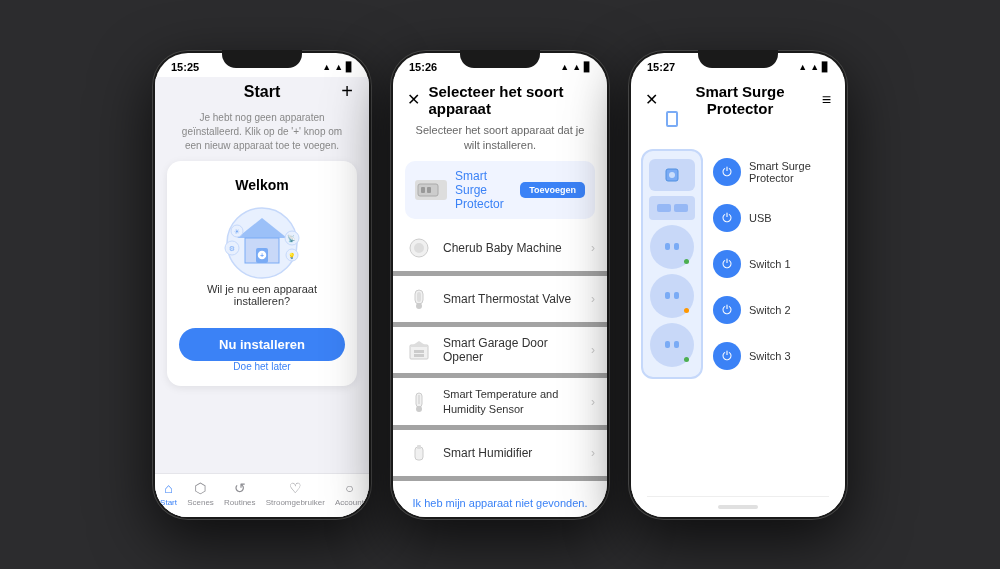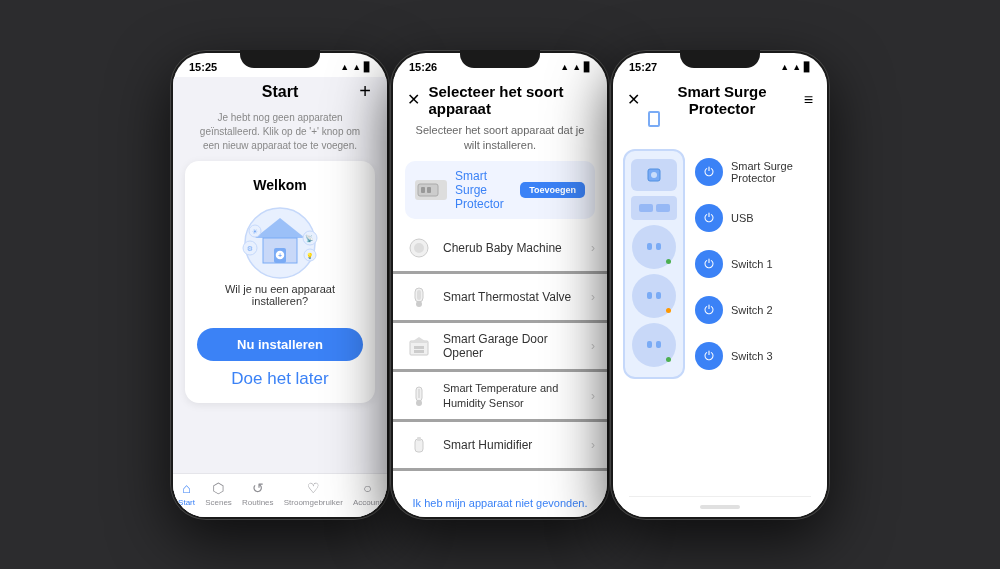--- a/index.html
+++ b/index.html
@@ -8,20 +8,21 @@
       display: flex;
       justify-content: center;
       align-items: center;
       width: 1000px;
       height: 569px;
       font-family: -apple-system, BlinkMacSystemFont, 'Segoe UI', sans-serif;
       overflow: hidden;
     }
     .phones-container {
       display: flex;
+      gap: 18px;
       align-items: center;
       padding: 20px;
     }
     .phone {
       width: 220px;
       height: 470px;
       background: #1a1a1a;
       border-radius: 36px;
       padding: 3px;
       box-shadow: 0 20px 60px rgba(0,0,0,0.7), inset 0 0 0 1px #444;
@@ -109,21 +110,21 @@
       background: #3b82f6;
       color: #fff;
       border: none;
       border-radius: 22px;
       padding: 9px 40px;
       font-size: 13px;
       font-weight: 600;
       width: 100%;
       cursor: pointer;
     }
-    .later-link { font-size: 17px; color: #3b82f6; margin-top: 8px; }
+    .later-link { font-size: 10px; color: #3b82f6; }
     .tab-bar {
       display: flex;
       justify-content: space-around;
       align-items: center;
       padding: 6px 0 10px;
       background: #fff;
       border-top: 1px solid #e5e5ea;
     }
     .tab-item {
       display: flex;
@@ -190,21 +191,21 @@
       font-size: 9px;
       padding: 3px 9px;
       border-radius: 5px;
       font-weight: 600;
     }
     .device-list-item {
       display: flex;
       align-items: center;
       padding: 9px 12px;
       gap: 10px;
-      border-bottom: 3px solid #a3a3a3;
+      border-bottom: 5px solid #a3a3a3;
     }
     .device-list-icon {
       width: 28px;
       height: 28px;
       display: flex;
       align-items: center;
       justify-content: center;
       color: #999;
     }
     .device-list-name { font-size: 12px; color: #333; flex: 1; }

